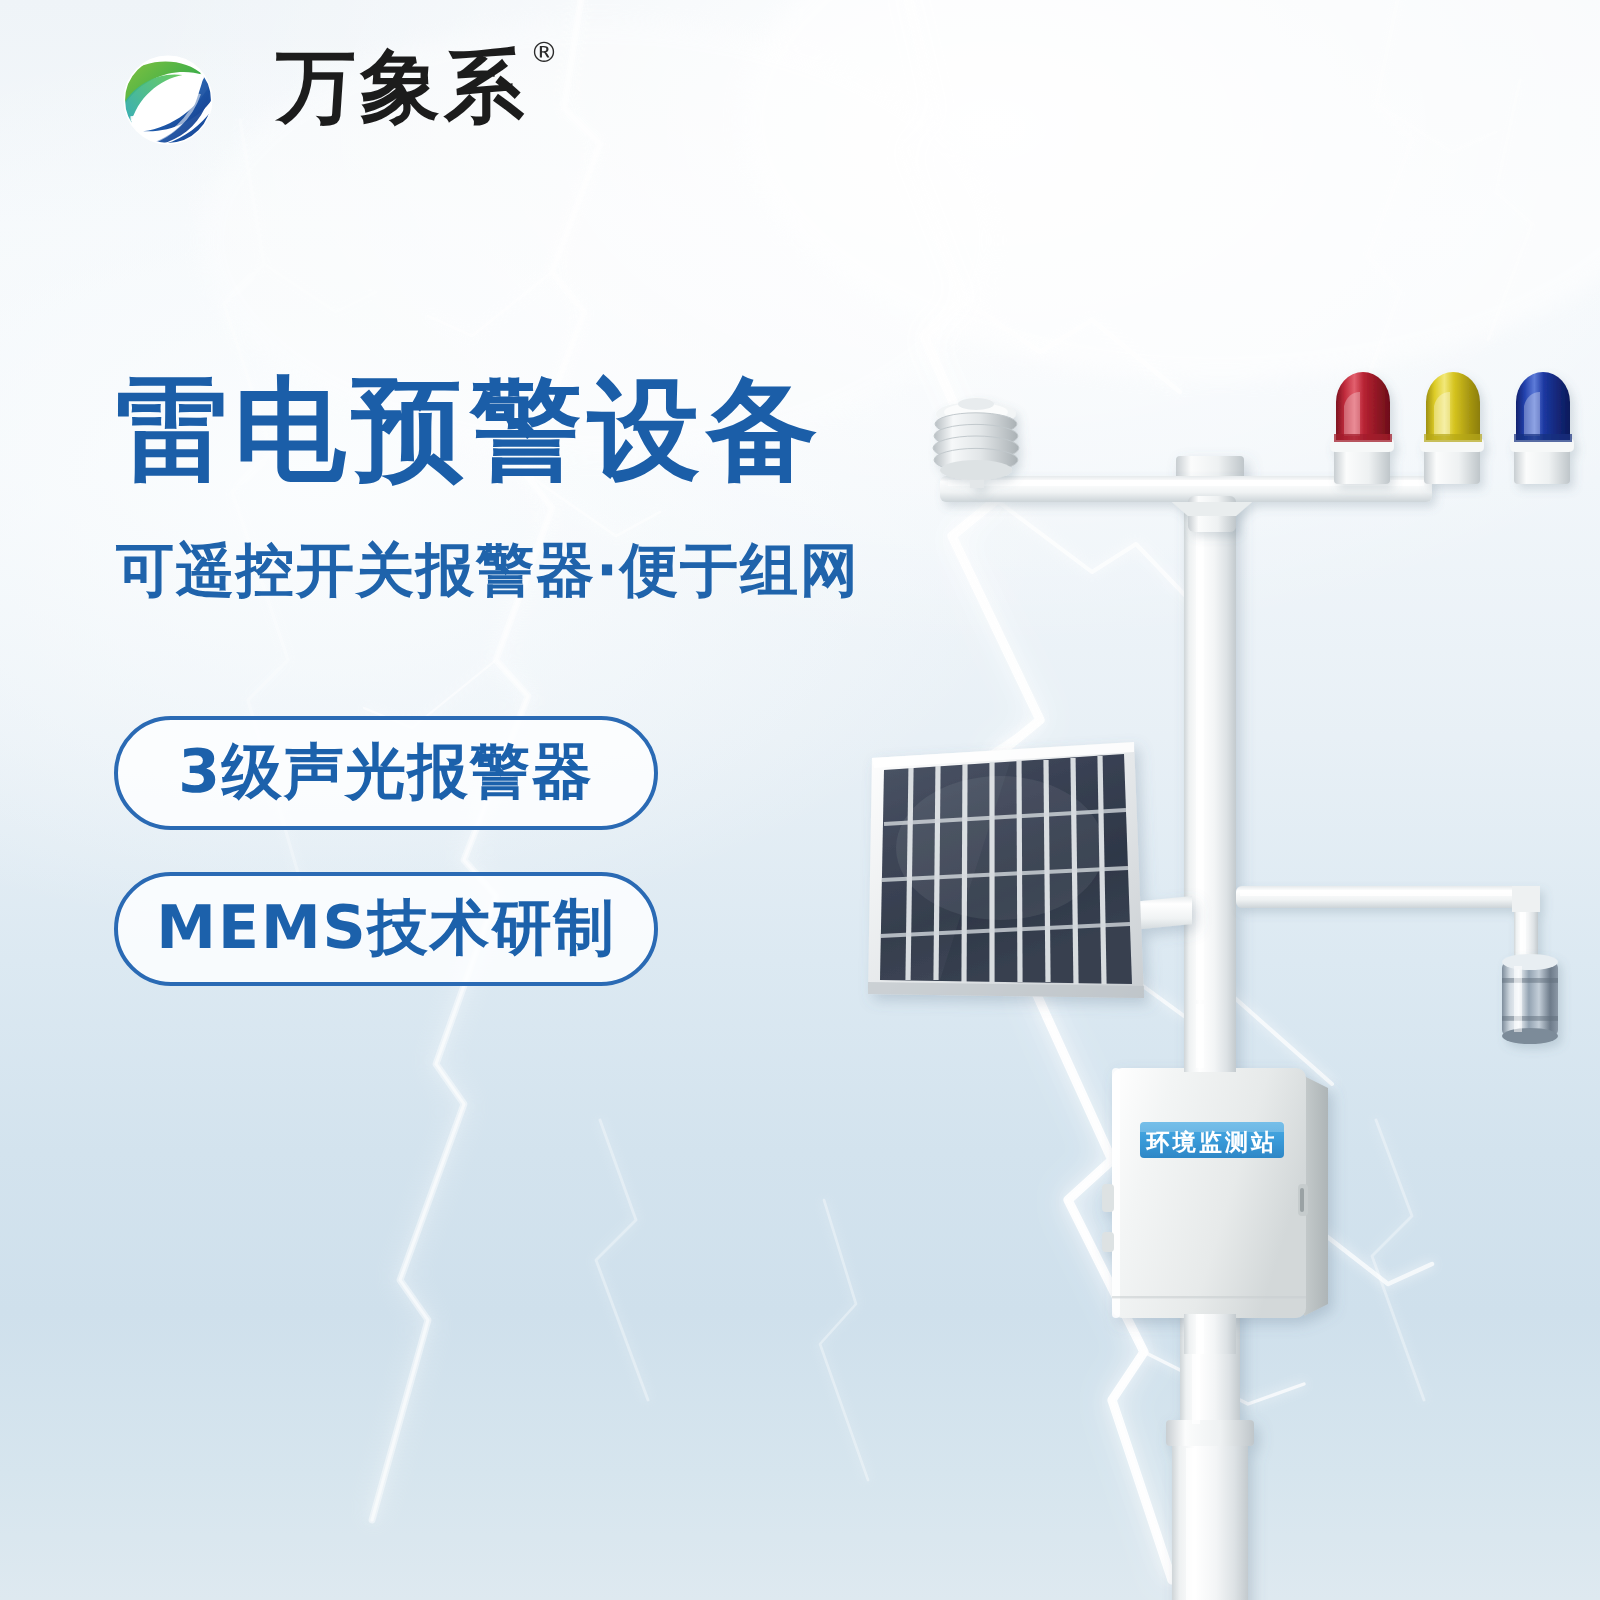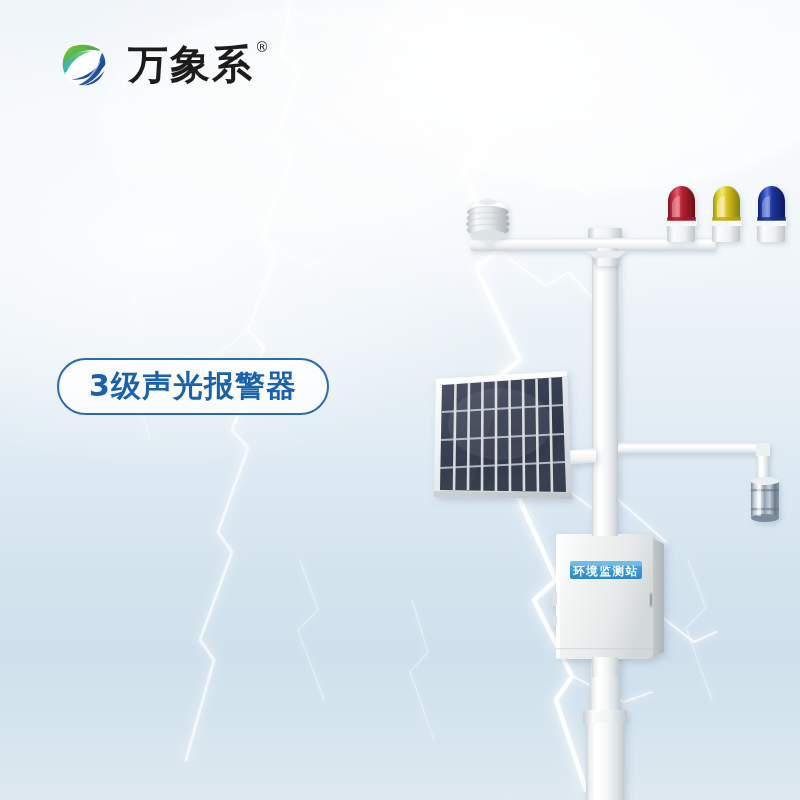--- a/index.html
+++ b/index.html
@@ -28,22 +28,22 @@
         #cfe0ec 82%,
         #d6e5ee 92%,
         #dee9f0 100%);
   }
 
   
   .bolts { position:absolute; inset:0; width:800px; height:800px; pointer-events:none; }
 
   
   .brand {
-    position:absolute; left:58px; top:38px;
-    display:flex; align-items:center; gap:18px;
+    position:absolute; left:58px; top:24px;
+    display:flex; gap:28px;
   }
   .brand-mark { width:52px; height:52px; flex:none; }
   .brand-text {
     position:relative;
     font-family:"DejaVu Sans","Liberation Sans",sans-serif;
     font-size:40px; font-weight:700; letter-spacing:2px;
     color:#1c1c1c; line-height:1;
     white-space:nowrap;
   }
   .brand-reg {
@@ -455,18 +455,23 @@
         <path d="M38 52 C 52 44, 66 46, 72 56 C 62 50, 50 52, 42 60 Z" fill="#ffffff" opacity="0.85"></path>
       </g>
       <circle cx="50" cy="50" r="42" fill="none" stroke="#ffffff" stroke-width="1.5"></circle>
     </svg>
     <div class="brand-text">
       <span>万象系</span>
       <span class="brand-reg">®</span>
     </div>
   </div>
 
+  <div class="copy">
+    <div class="headline">雷电预警设备</div>
+    <div class="subhead">可遥控开关报警器·便于组网</div>
+  </div>
 
   <div class="pills">
     <div class="pill">3级声光报警器</div>
+    <div class="pill">MEMS技术研制</div>
   </div>
 
 </div>
 
 </body></html>

